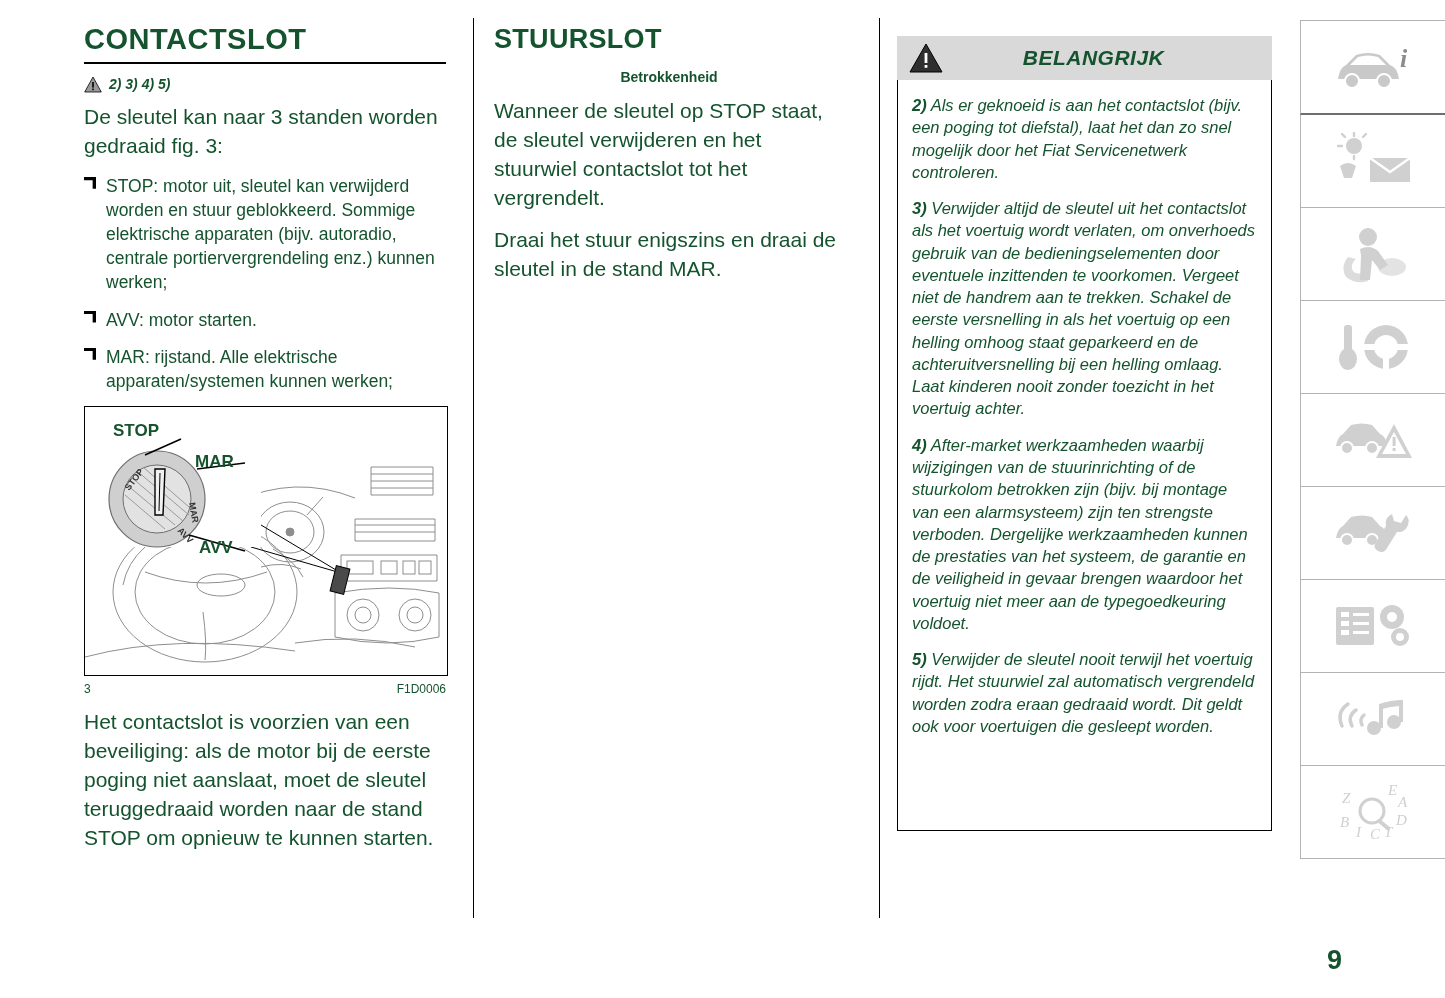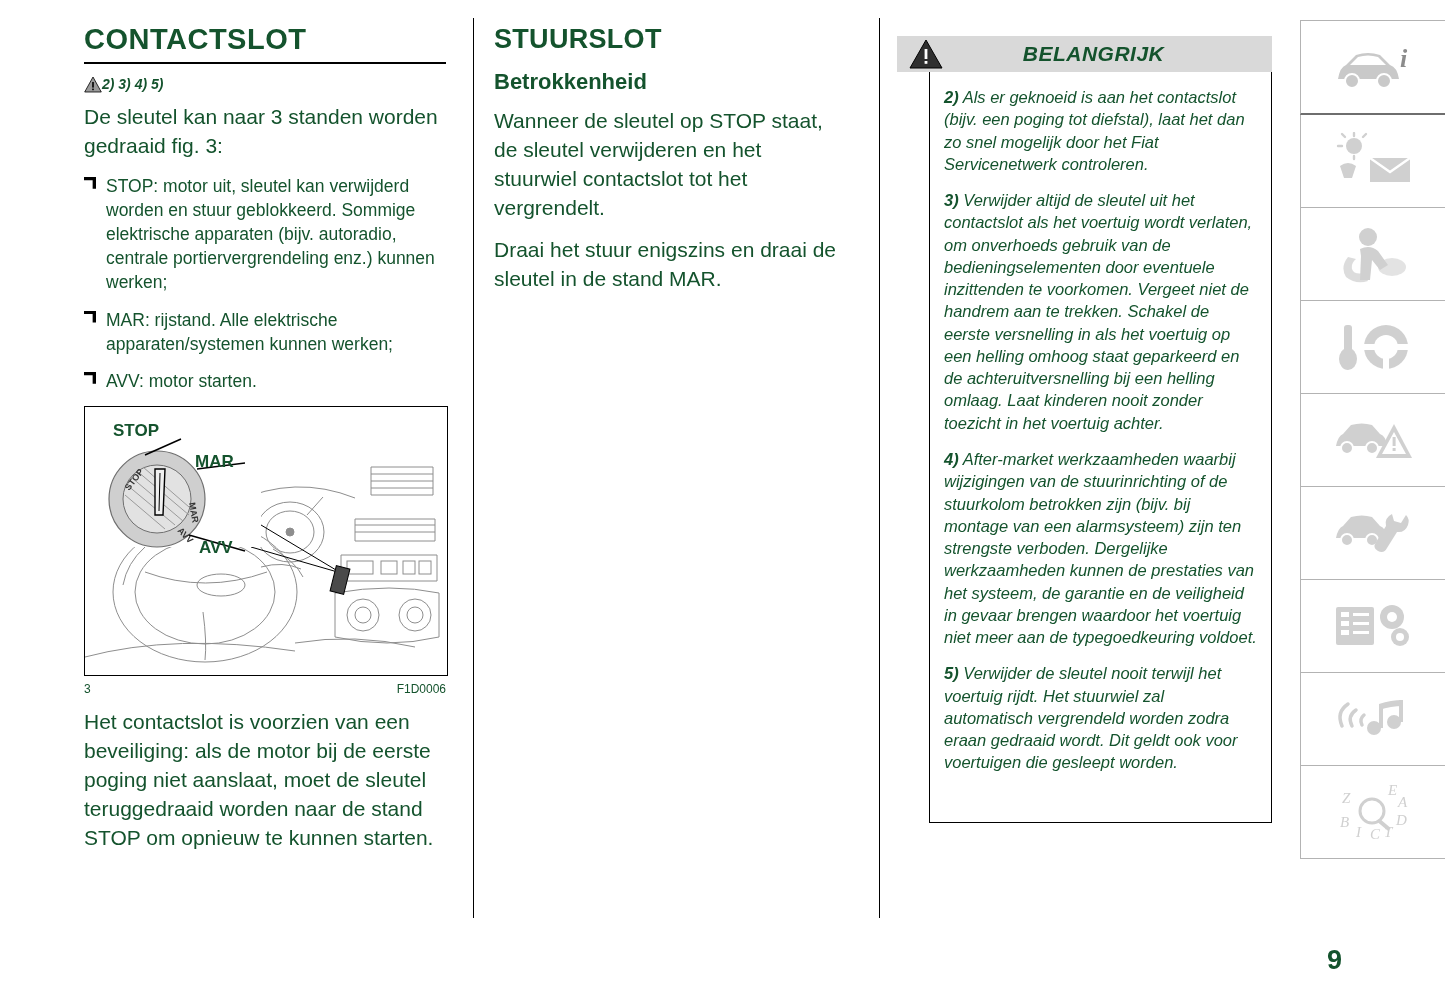--- a/index.html
+++ b/index.html
@@ -44,20 +44,21 @@
     line-height: 1.1;
   }
   .title-underline {
     border-bottom: 2px solid #000;
     width: 100%;
     margin-bottom: 12px;
   }
   .warn-row {
     display: flex;
     align-items: center;
+    gap: 7px;
     margin-bottom: 10px;
   }
   .warn-tri {
     width: 18px;
     height: 17px;
     position: relative;
   }
   .warn-refs {
     font-size: 14px;
     font-weight: bold;
@@ -110,37 +111,38 @@
     top: 24px;
     width: 350px;
   }
   h2.sub-title {
     font-size: 27px;
     font-weight: bold;
     margin: 0 0 14px 0;
     letter-spacing: 0.3px;
   }
   h3.sub-sub {
-    font-size: 22px;
+    font-size: 14px;
     font-weight: bold;
     margin: 0 0 12px 0;
+    text-align: center;
   }
 
   
   .col3 {
     position: absolute;
     left: 897px;
     top: 36px;
     width: 375px;
   }
   .important-header {
     display: flex;
     align-items: center;
     background: #d9d9d9;
-    height: 36px;
+    height: 44px;
     position: relative;
   }
   .important-header .tri-wrap {
     width: 58px;
     display: flex;
     align-items: center;
     justify-content: center;
   }
   .important-label {
     flex: 1;
@@ -149,21 +151,20 @@
     font-weight: bold;
     font-style: italic;
     letter-spacing: 0.5px;
     padding-right: 40px;
   }
   .important-body {
     border: 1px solid #000;
     border-top: none;
     padding: 14px 14px 16px 14px;
     min-height: 720px;
-    margin-left: 32px;
   }
   .note {
     font-size: 16.5px;
     line-height: 1.35;
     font-style: italic;
     margin: 0 0 14px 0;
   }
   .note b {
     font-weight: bold;
     font-style: italic;
@@ -225,25 +226,25 @@
     </div>
 
     <p class="body">De sleutel kan naar 3 standen worden gedraaid fig. 3:</p>
 
     <div class="bullet-item">
       <span class="bullet-mark"></span>
       <span>STOP: motor uit, sleutel kan verwijderd worden en stuur geblokkeerd. Sommige elektrische apparaten (bijv. autoradio, centrale portiervergrendeling enz.) kunnen werken;</span>
     </div>
     <div class="bullet-item">
       <span class="bullet-mark"></span>
-      <span>MAR: rijstand. Alle elektrische apparaten/systemen kunnen werken;</span>
+      <span>AVV: motor starten.</span>
     </div>
     <div class="bullet-item">
       <span class="bullet-mark"></span>
-      <span>AVV: motor starten.</span>
+      <span>MAR: rijstand. Alle elektrische apparaten/systemen kunnen werken;</span>
     </div>
 
     <div class="figure">
       <svg width="360" height="266" viewBox="0 0 360 266">
 
         <g stroke="#8e8e8e" fill="none" stroke-width="1">
 
           <ellipse cx="120" cy="185" rx="92" ry="70"></ellipse>
           <ellipse cx="120" cy="185" rx="70" ry="52"></ellipse>
           <path d="M60 165 q60 22 122 0"></path>

